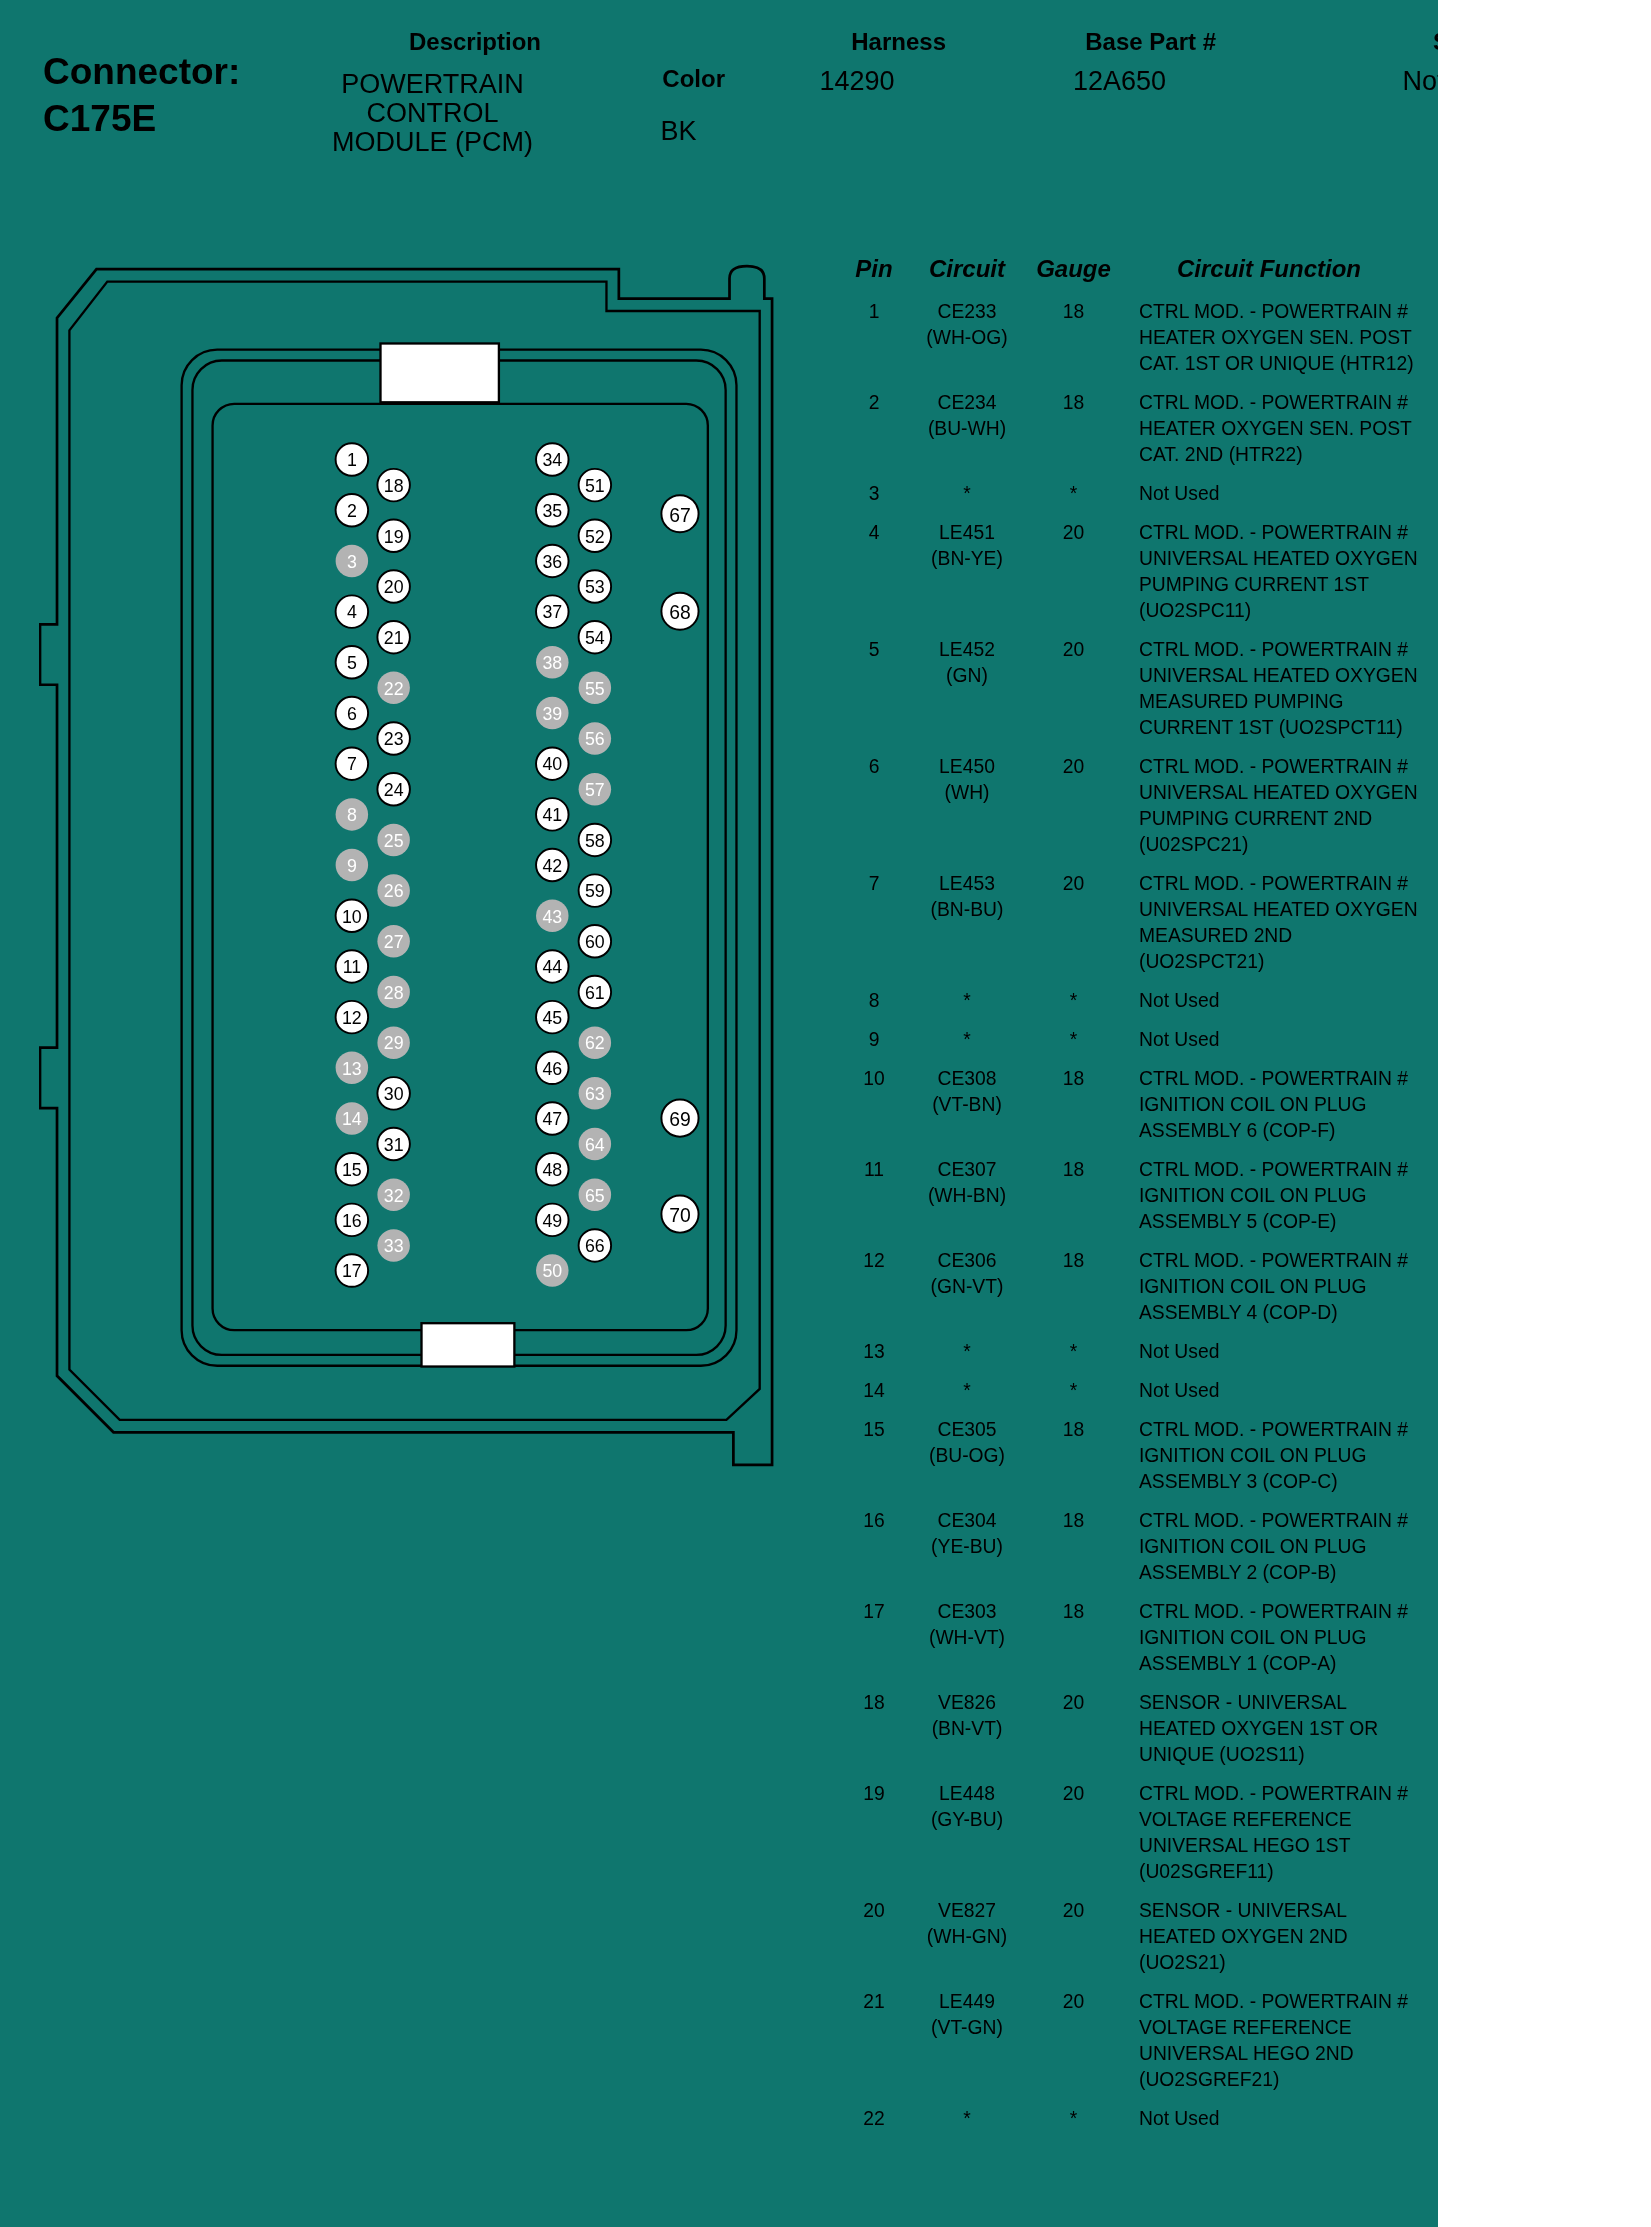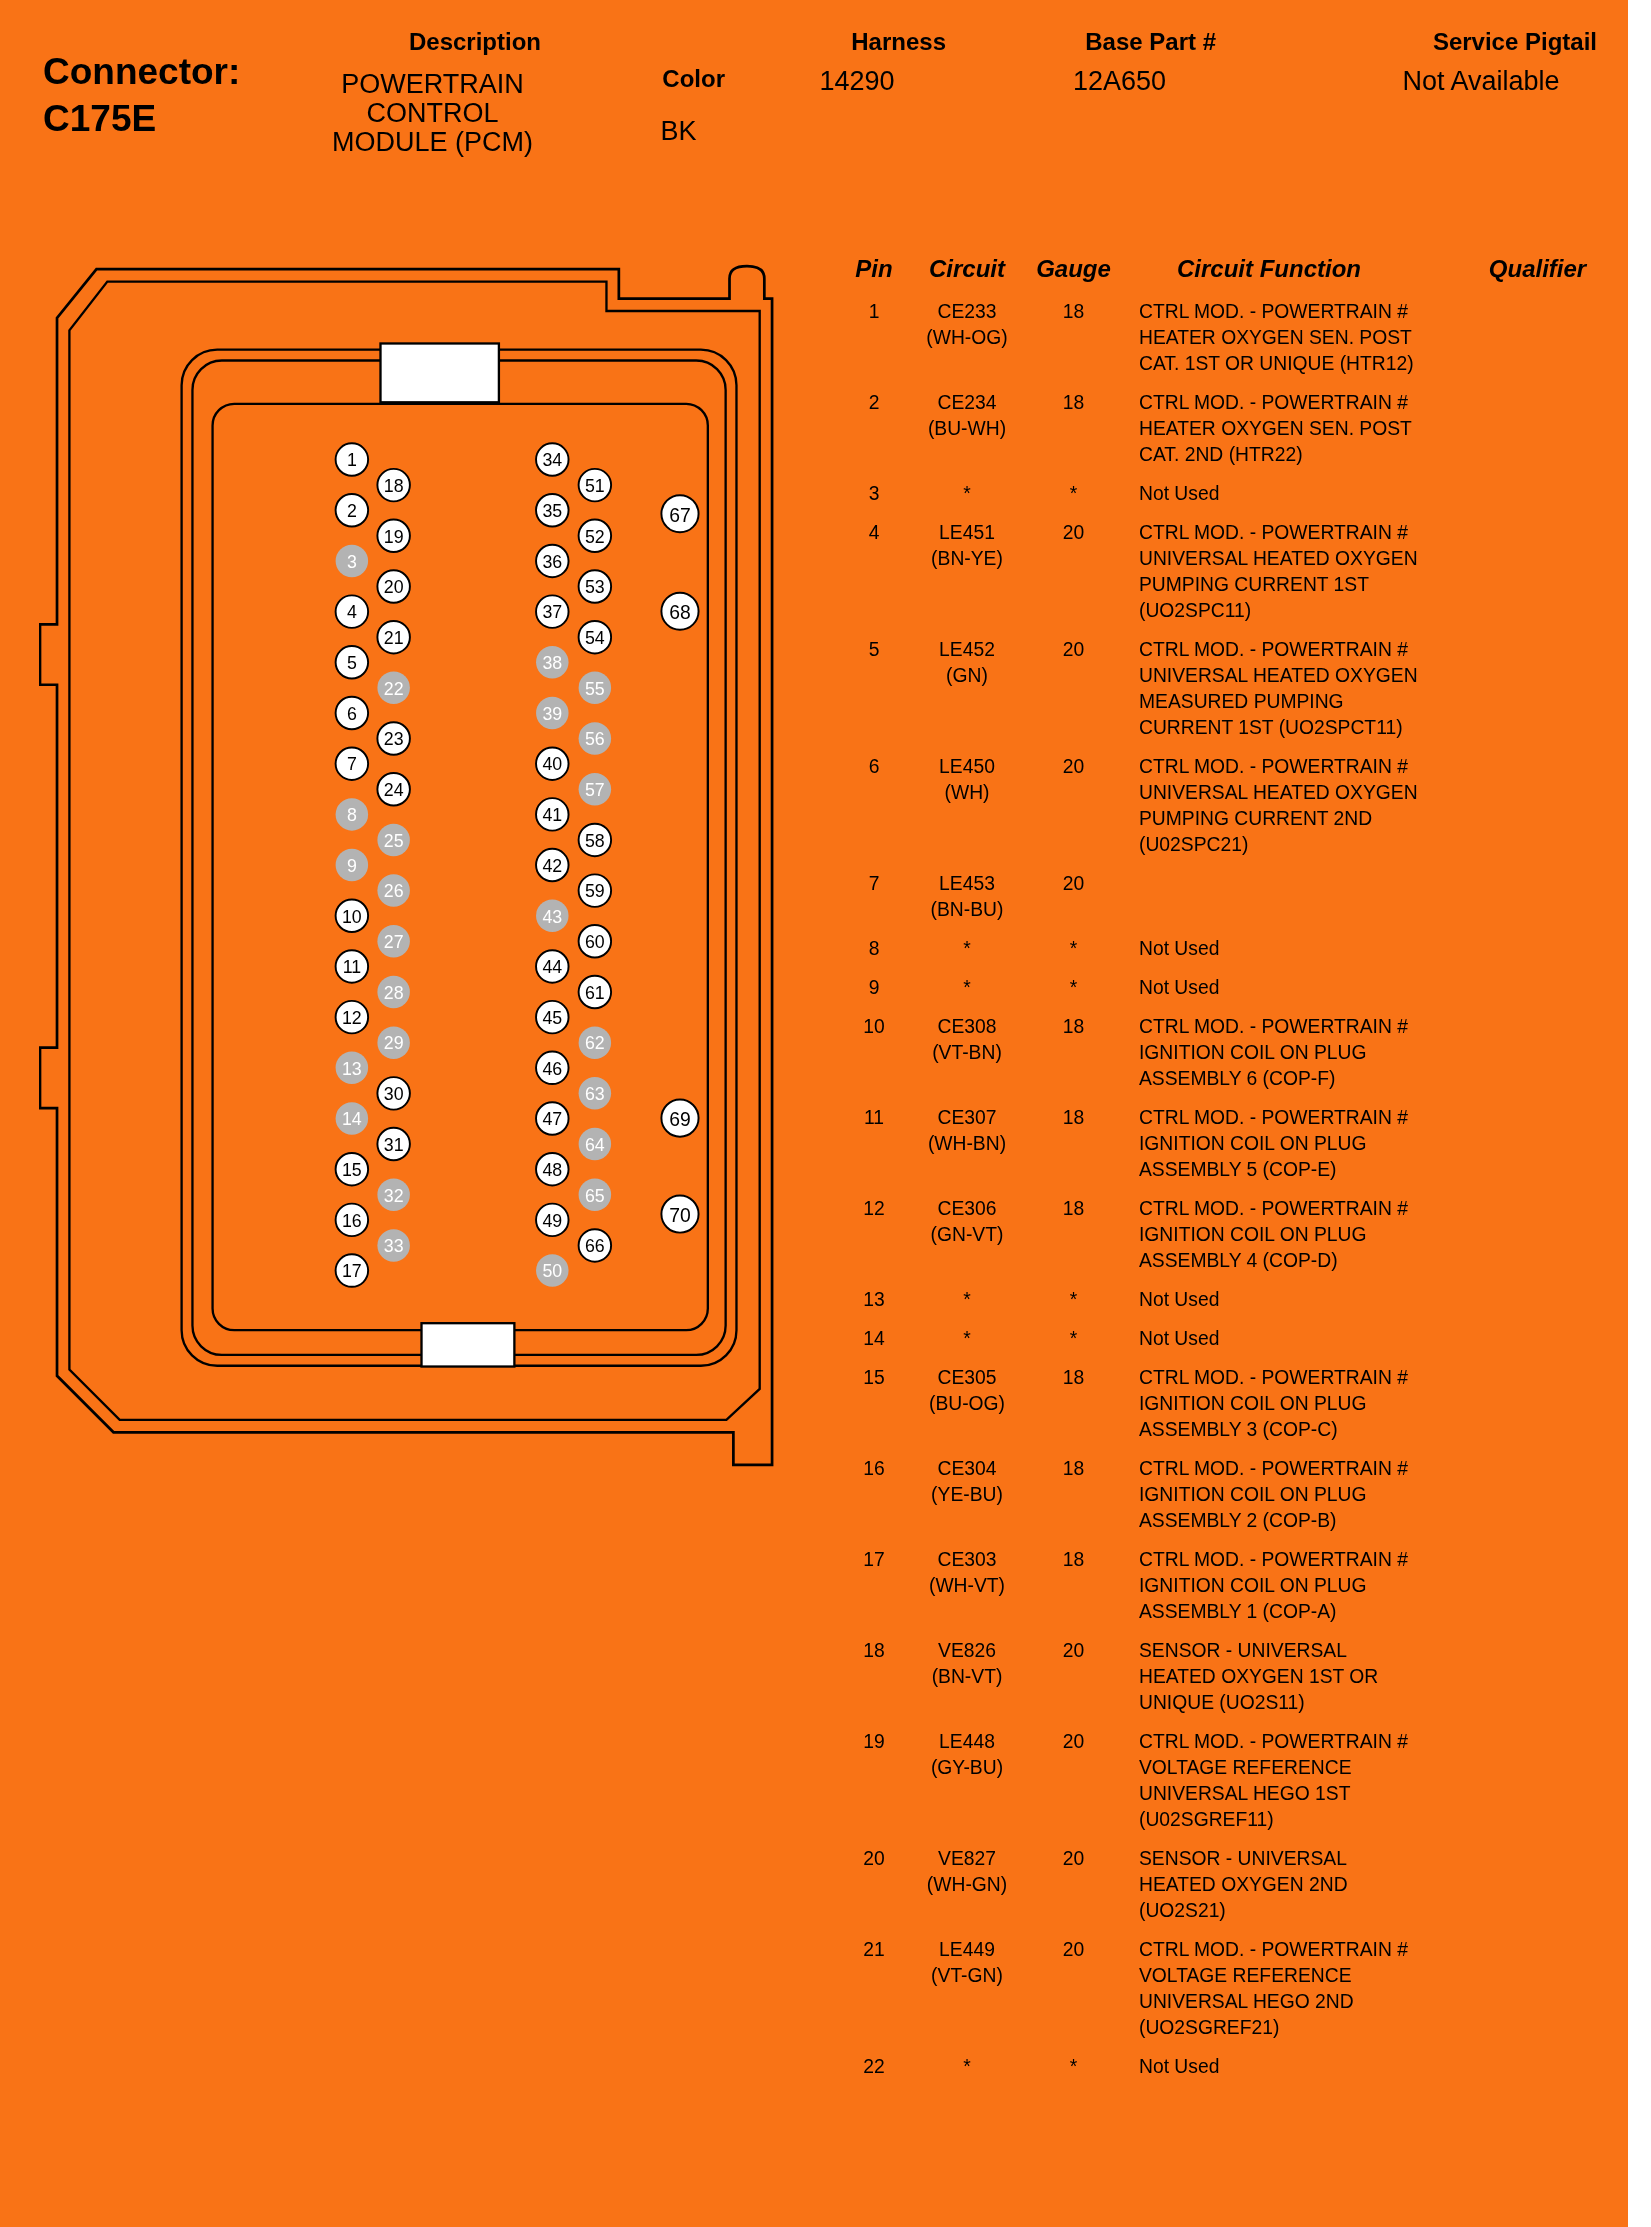--- a/index.html
+++ b/index.html
@@ -1,17 +1,17 @@
 <!DOCTYPE html>
 <html style="font-size:12.4px"><head>
 <meta charset="utf-8">
 <style>
   html,body { margin:0; padding:0; background:#ffffff; }
   body { width:1652px; height:2227px; font-family:"Liberation Sans", sans-serif; color:#000; }
-  .page { position:relative; width:1628px; height:2227px; background:#f97316; overflow:hidden; }
+  .page { position:relative; width:1430px; height:2227px; background:#0f766e; overflow:hidden;padding-left:8px; }
 
   
   .conn-title { position:absolute; left:43px; top:48px; font-size:37px; font-weight:bold; line-height:1.28; }
   .hblock { position:absolute; text-align:center; }
   .hlabel { font-size:24px; font-weight:bold;text-align:right; }
   .hval   { font-size:27px; line-height:29px; }
   .hgap   { margin-top:11px; }
 
   
   #pin-table { position:absolute; left:847px; top:255px; width:804px; }
@@ -430,20 +430,21 @@
           <div class="c-func">CTRL MOD. - POWERTRAIN # UNIVERSAL HEATED OXYGEN PUMPING CURRENT 2ND (U02SPC21)</div>
           <div class="c-qual"></div>
         </div>
         <div class="t-row">
           <div class="c-pin">7</div>
           <div class="c-circuit">
             <div>LE453</div>
             <div>(BN-BU)</div>
           </div>
           <div class="c-gauge">20</div>
+          <div class="c-func">CTRL MOD. - POWERTRAIN # UNIVERSAL HEATED OXYGEN MEASURED 2ND (UO2SPCT21)</div>
           <div class="c-qual"></div>
         </div>
         <div class="t-row">
           <div class="c-pin">8</div>
           <div class="c-circuit">
             <div>*</div>
           </div>
           <div class="c-gauge">*</div>
           <div class="c-func">Not Used</div>
           <div class="c-qual"></div>

